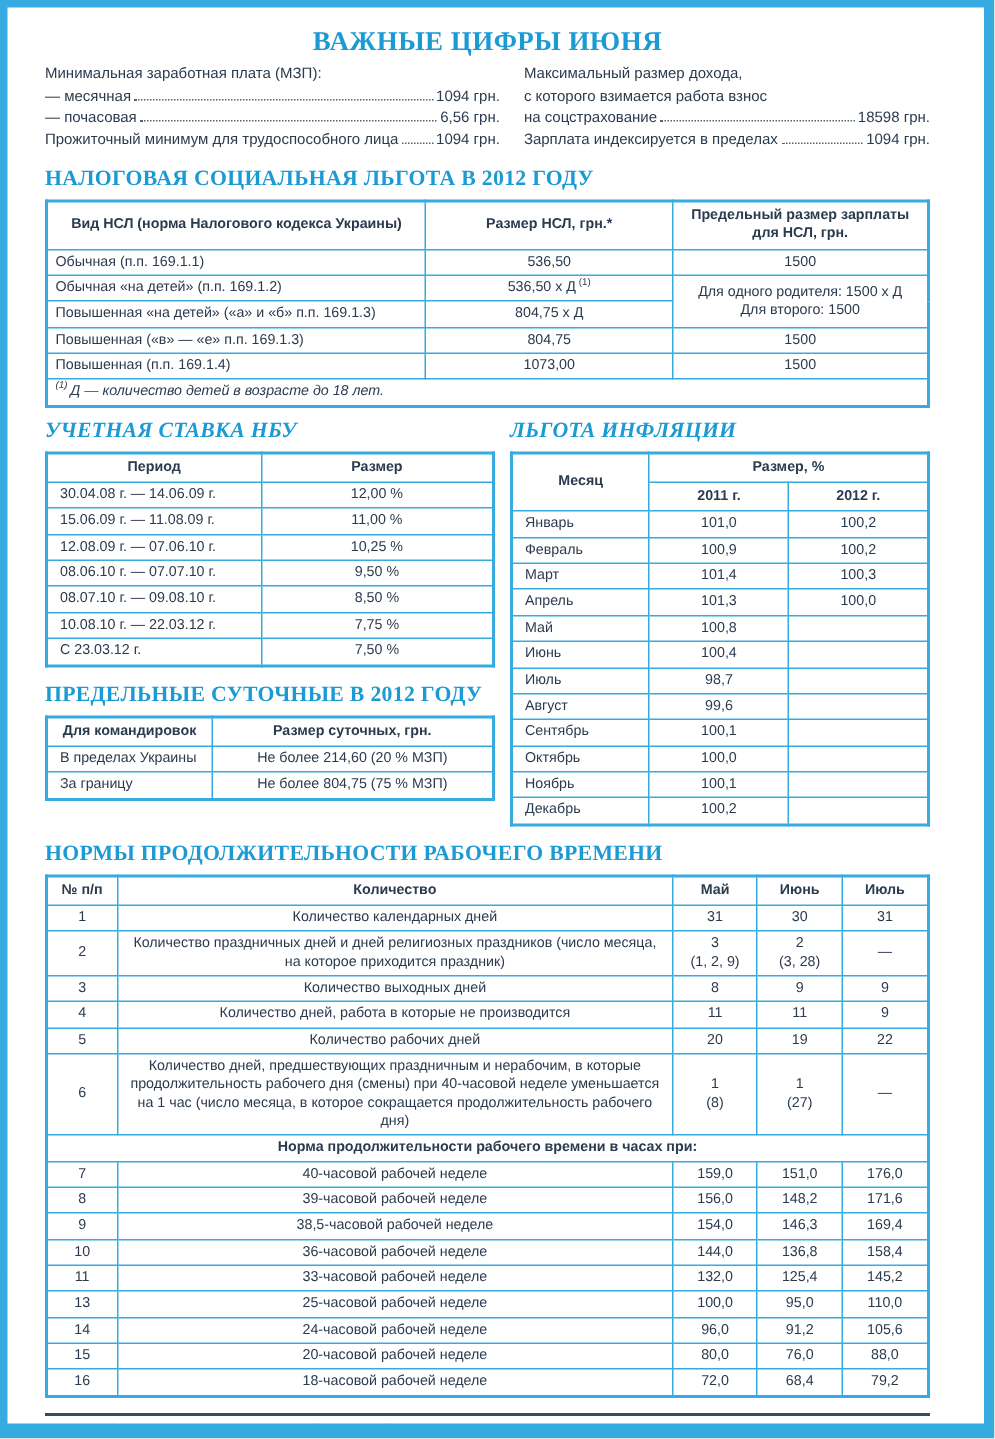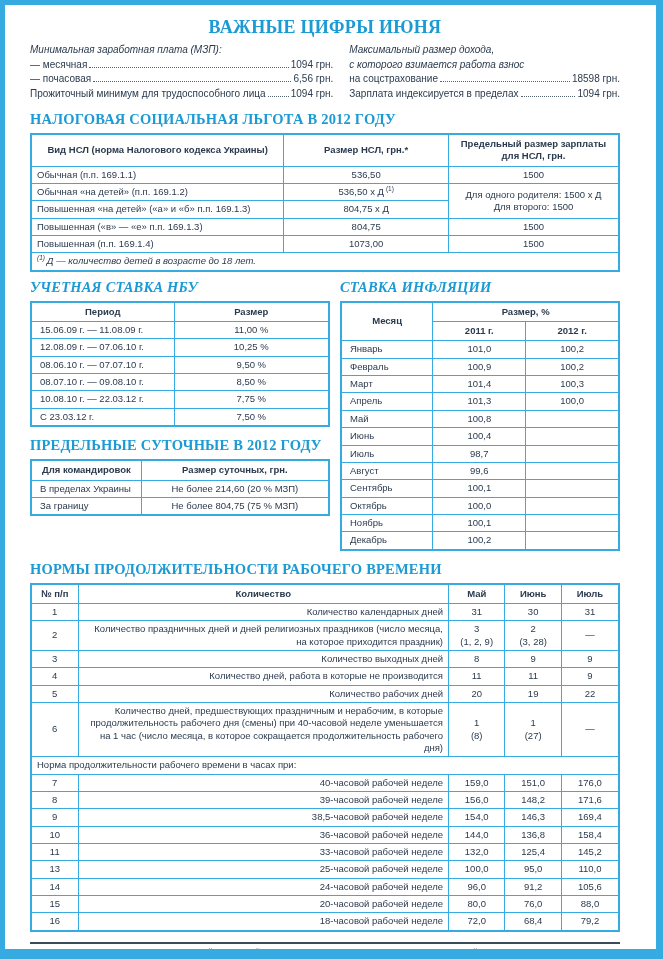--- a/index.html
+++ b/index.html
@@ -36,21 +36,21 @@
     font-weight: bold;
     color: #1c9ad4;
     letter-spacing: 0.2px;
   }
   h2.tight { margin-top: 7px; font-style: italic; }
 
   
   .top-cols { display: flex; gap: 16px; font-size: 10px; line-height: 1.45; }
   .top-col-left  { flex: 112 0 0; }
   .top-col-right { flex: 100 0 0; }
-  .info-line { white-space: nowrap; font-style: italic; }
+  .info-line { white-space: nowrap; }
   .leader { display: flex; align-items: baseline; }
   .leader .lbl { white-space: nowrap; }
   .leader .dots { flex: 1; min-width: 6px; border-bottom: 1.5px dotted #55626f; margin: 0 2px 2px 2px; }
   .leader .val { white-space: nowrap; }
 
   
   table.tbl {
     width: 100%;
     border-collapse: collapse;
     border: 2px solid #35abe2;
@@ -73,22 +73,22 @@
   .nbu-table td:first-child { text-align: left; padding-left: 8px; }
   .nbu-table td:nth-child(2) { text-align: center; }
   .perdiem-table td:first-child { text-align: left; padding-left: 8px; }
   .perdiem-table td:nth-child(2) { text-align: center; }
   .inflation-table td:first-child { text-align: left; padding-left: 8px; }
   .inflation-table td:nth-child(2), .inflation-table td:nth-child(3) { text-align: center; }
   .inflation-table td { padding-top: 2.2px; padding-bottom: 2.2px; }
 
   
   .work-table td { text-align: center; }
-  .work-table td:nth-child(2) { text-align: right; }
-  .work-table tr.section td { font-weight: normal; text-align: left; }
+  .work-table td:nth-child(2) { text-align: center; }
+  .work-table tr.section td { font-weight: bold; text-align: center; }
 
   
   .bottom-rule { border-top: 2px solid #3c4a5a; margin: 10px 0 3px 0; }
   .bottom-footnote {
     font-family: "Liberation Serif", serif;
     font-style: italic;
     font-weight: bold;
     font-size: 8.8px;
     text-align: center;
     color: #2b3b5e;
@@ -191,20 +191,24 @@
             <col style="width:52%">
           </colgroup>
         <thead>
           <tr>
             <th>Период</th>
             <th>Размер</th>
           </tr>
         </thead>
         <tbody>
             <tr>
+              <td>30.04.08 г. — 14.06.09 г.</td>
+              <td>12,00 %</td>
+            </tr>
+            <tr>
               <td>15.06.09 г. — 11.08.09 г.</td>
               <td>11,00 %</td>
             </tr>
             <tr>
               <td>12.08.09 г. — 07.06.10 г.</td>
               <td>10,25 %</td>
             </tr>
             <tr>
               <td>08.06.10 г. — 07.07.10 г.</td>
               <td>9,50 %</td>
@@ -243,21 +247,21 @@
             </tr>
             <tr>
               <td>За границу</td>
               <td>Не более 804,75 (75 % МЗП)</td>
             </tr>
           </tbody>
       </table>
     </div>
 
     <div>
-      <h2 class="section-title tight">СТАВКА ИНФЛЯЦИИ</h2>
+      <h2 class="section-title tight">ЛЬГОТА ИНФЛЯЦИИ</h2>
       <table class="tbl inflation-table">
         <colgroup>
             <col style="width:33%">
             <col style="width:33.5%">
             <col style="width:33.5%">
           </colgroup>
         <thead>
           <tr>
             <th rowspan="2">Месяц</th>
             <th colspan="2">Размер, %</th>

